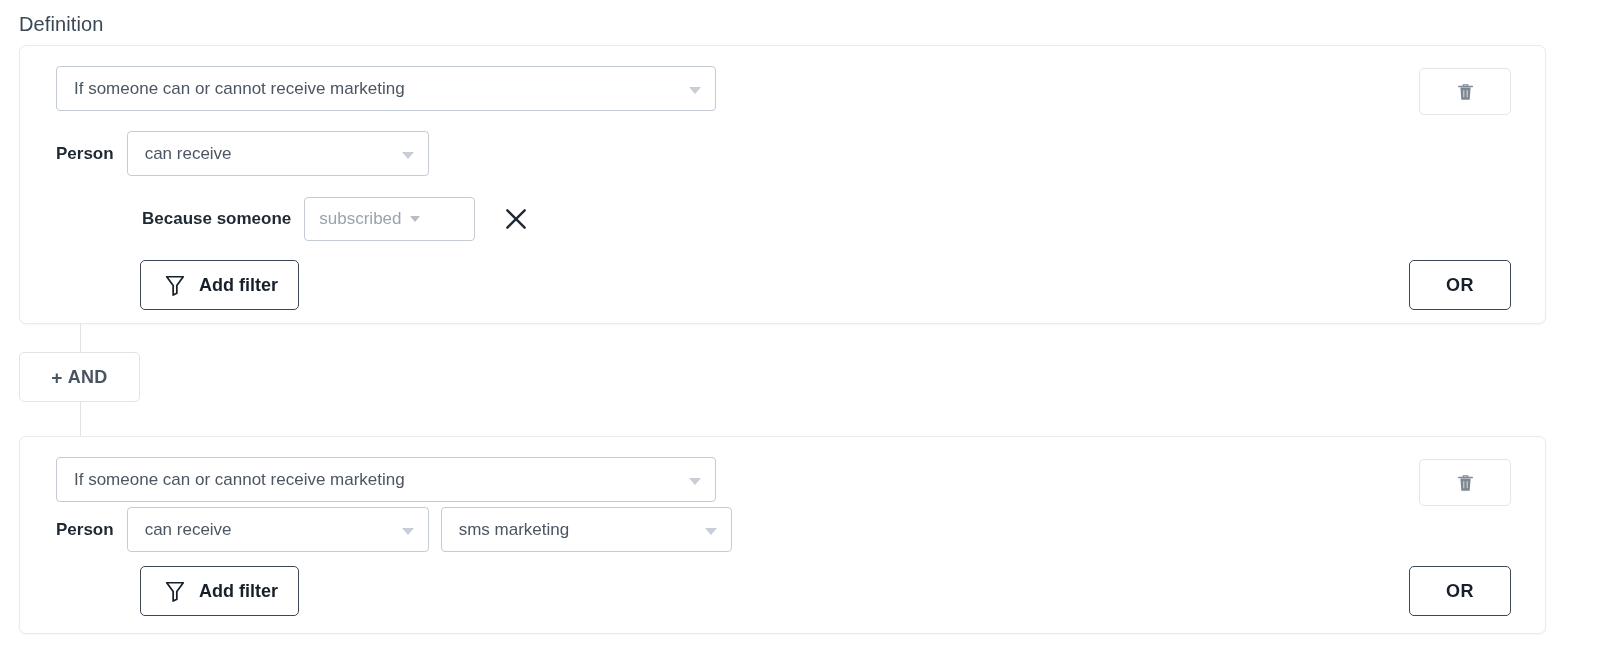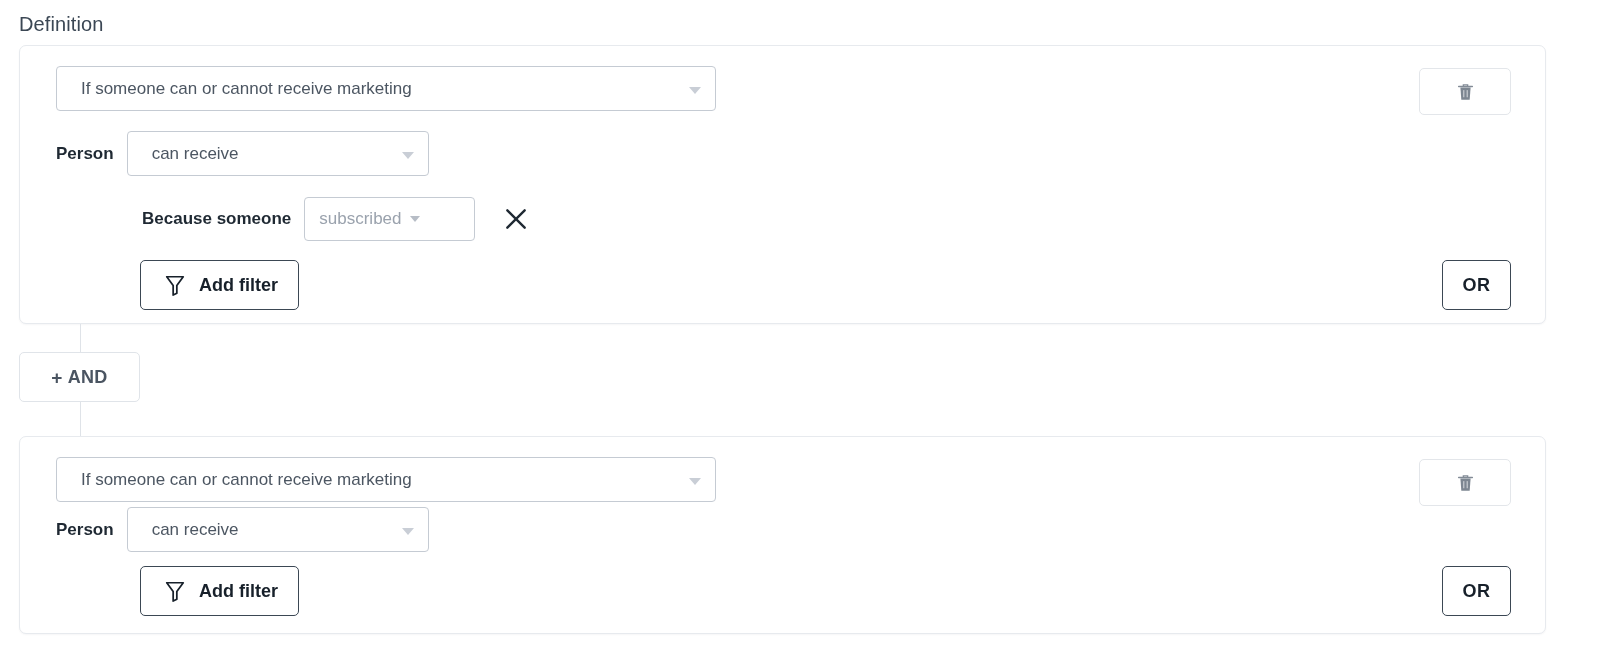--- a/index.html
+++ b/index.html
@@ -65,21 +65,21 @@
 
   
   .select {
     position: relative;
     display: flex;
     align-items: center;
     background: #ffffff;
     border: 1px solid #c5cbd3;
     border-radius: 4px;
     height: 45px;
-    padding: 0 34px 0 24px;
+    padding: 0 34px 0 17px;
     font-size: 17px;
     color: #4c5662;
     white-space: nowrap;
     cursor: pointer;
     user-select: none;
   }
   .select-trigger { width: 660px; }
   .select-condition { width: 302px; }
   .select-channel { width: 291px; }
 
@@ -138,21 +138,21 @@
     user-select: none;
   }
   .btn-addfilter {
     height: 50px;
     padding: 0 20px 0 23px;
     gap: 13px;
   }
   .btn-or {
     position: absolute;
     right: 34px;
-    width: 69px;
+    width: 102px;
     height: 50px;
     letter-spacing: 0.4px;
   }
   .card--first .btn-or { top: 214px; }
   .card--second .btn-or { top: 129px; }
 
   .btn-trash {
     position: absolute;
     right: 34px;
     top: 22px;
@@ -292,20 +292,24 @@
           <span class="caret"></span>
         </div>
       </div>
 
       <div class="row row-person">
         <span class="inline-label">Person</span>
         <div class="select select-condition">
           <span>can receive</span>
           <span class="caret"></span>
         </div>
+        <div class="select select-channel gap-left">
+          <span>sms marketing</span>
+          <span class="caret"></span>
+        </div>
       </div>
 
       <div class="row row-addfilter">
         <div class="btn btn-addfilter">
           <svg class="icon-funnel" viewBox="0 0 24 26">
             <path d="M3 4 H21 L14 13.5 V22 L10 24 V13.5 Z" fill="none" stroke="#17202a" stroke-width="1.9" stroke-linejoin="round"></path>
           </svg>
           <span>Add filter</span>
         </div>
       </div>

